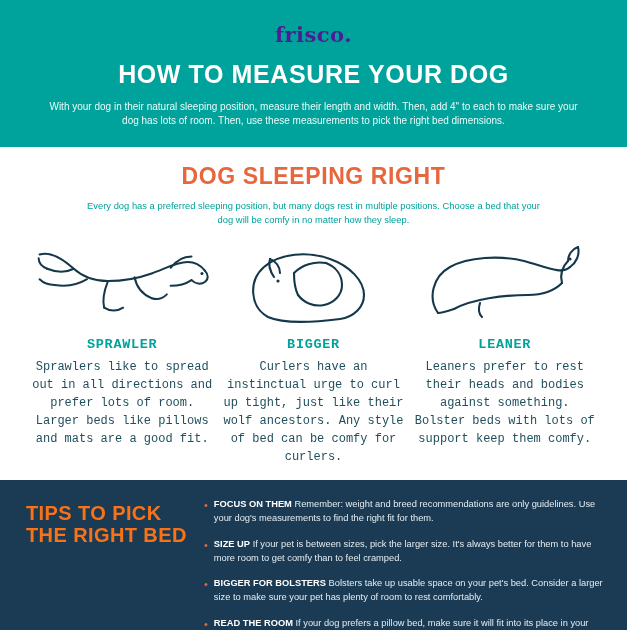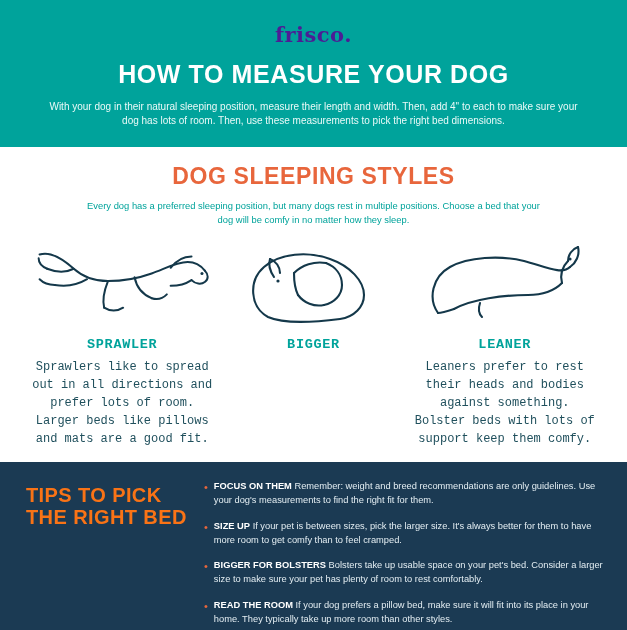--- a/index.html
+++ b/index.html
@@ -153,21 +153,21 @@
 
 <div id="page">
 
   <div class="header">
     <div class="brand">frisco.</div>
     <div class="header-title">HOW TO MEASURE YOUR DOG</div>
     <div class="header-sub">With your dog in their natural sleeping position, measure their length and width. Then, add 4" to each to make sure your dog has lots of room. Then, use these measurements to pick the right bed dimensions.</div>
   </div>
 
   <div class="styles">
-    <div class="styles-title">DOG SLEEPING STYLES</div>
+    <div class="styles-title">DOG SLEEPING RIGHT</div>
     <div class="styles-sub">Every dog has a preferred sleeping position, but many dogs rest in multiple positions. Choose a bed that your dog will be comfy in no matter how they sleep.</div>
 
     <div class="cards">
 
       <div class="card">
         <div class="art">
           <svg width="190" height="92" viewBox="0 0 190 92" fill="none" stroke="#14384a" stroke-width="2.1" stroke-linecap="round" stroke-linejoin="round">
             <path d="M8 16 C20 12 34 22 44 31 C54 40 66 44 80 44 C96 44 112 41 126 36 C140 31 152 24 164 24 C172 24 178 28 182 33"></path>
             <path d="M182 33 c4 4 4 9 0 12 c-4 3 -10 2 -14 -2"></path>
             <path d="M168 43 c-6 4 -14 6 -22 6"></path>
@@ -194,20 +194,21 @@
             <path d="M56 36 c8 -8 20 -12 32 -10"></path>
             <path d="M88 26 c10 4 16 12 16 22 c0 10 -8 18 -18 20"></path>
             <path d="M86 68 c-10 2 -20 -2 -26 -10"></path>
             <path d="M60 58 c-4 -8 -4 -16 -4 -22"></path>
             <path d="M36 40 c-4 -6 -6 -12 -4 -18"></path>
             <path d="M32 22 c6 2 10 8 10 14"></path>
             <circle cx="40" cy="44" r="1.6" fill="#14384a" stroke="none"></circle>
           </svg>
         </div>
         <div class="card-title">BIGGER</div>
+        <div class="card-body">Curlers have an instinctual urge to curl up tight, just like their wolf ancestors. Any style of bed can be comfy for curlers.</div>
       </div>
 
       <div class="card">
         <div class="art">
           <svg width="170" height="92" viewBox="0 0 170 92" fill="none" stroke="#14384a" stroke-width="2.1" stroke-linecap="round" stroke-linejoin="round">
             <path d="M18 76 C8 62 12 40 30 30 C48 20 80 18 104 24 C126 30 142 38 150 30"></path>
             <path d="M150 30 c6 -4 10 -12 8 -20"></path>
             <path d="M158 10 c-6 2 -10 8 -10 14"></path>
             <path d="M148 24 c-6 6 -8 14 -6 22"></path>
             <path d="M142 46 c-8 8 -20 12 -34 12"></path>

